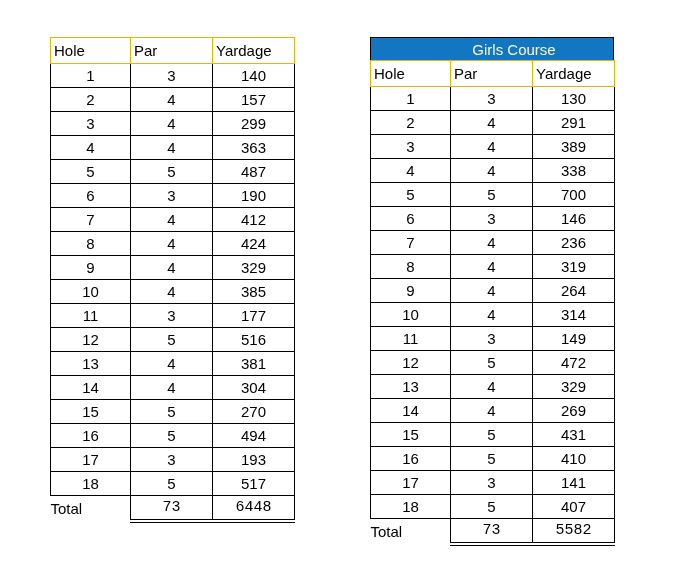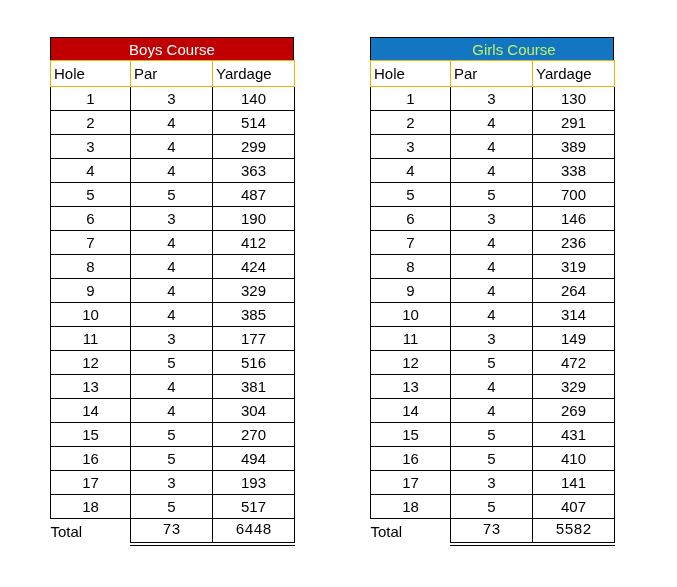--- a/index.html
+++ b/index.html
@@ -28,21 +28,21 @@
     height: 23px;
     border: 1px solid #000;
     border-bottom: none;
     display: flex;
     align-items: center;
     justify-content: center;
     font-size: 15px;
     line-height: 1;
   }
   .boys .title-bar  { background: #C00000; color: #ffffff; }
-  .girls .title-bar { background: #1276C2; color: #bef264; padding-left: 44px; }
+  .girls .title-bar { background: #1276C2; color: #fef9c3; padding-left: 44px; }
 
   table {
     border-collapse: collapse;
     table-layout: fixed;
     width: 244px;
     font-size: 15px;
     color: #000;
   }
   col.c-hole    { width: 80px; }
   col.c-par     { width: 82px; }
@@ -72,21 +72,20 @@
   tfoot td.total-par,
   tfoot td.total-yardage {
     border-bottom: 4px double #000;
     font-family: Liberation Mono, monospace;
   }
 </style>
 </head>
 <body>
 
 <div class="course boys">
-  <div class="title-bar">Boys Course</div>
   <table>
     <colgroup>
       <col class="c-hole">
         <col class="c-par">
         <col class="c-yardage">
     </colgroup>
     <thead>
       <tr>
         <th>Hole</th>
         <th>Par</th>
@@ -95,21 +94,21 @@
     </thead>
     <tbody>
         <tr>
           <td>1</td>
           <td>3</td>
           <td>140</td>
         </tr>
         <tr>
           <td>2</td>
           <td>4</td>
-          <td>514</td>
+          <td>157</td>
         </tr>
         <tr>
           <td>3</td>
           <td>4</td>
           <td>299</td>
         </tr>
         <tr>
           <td>4</td>
           <td>4</td>
           <td>363</td>

